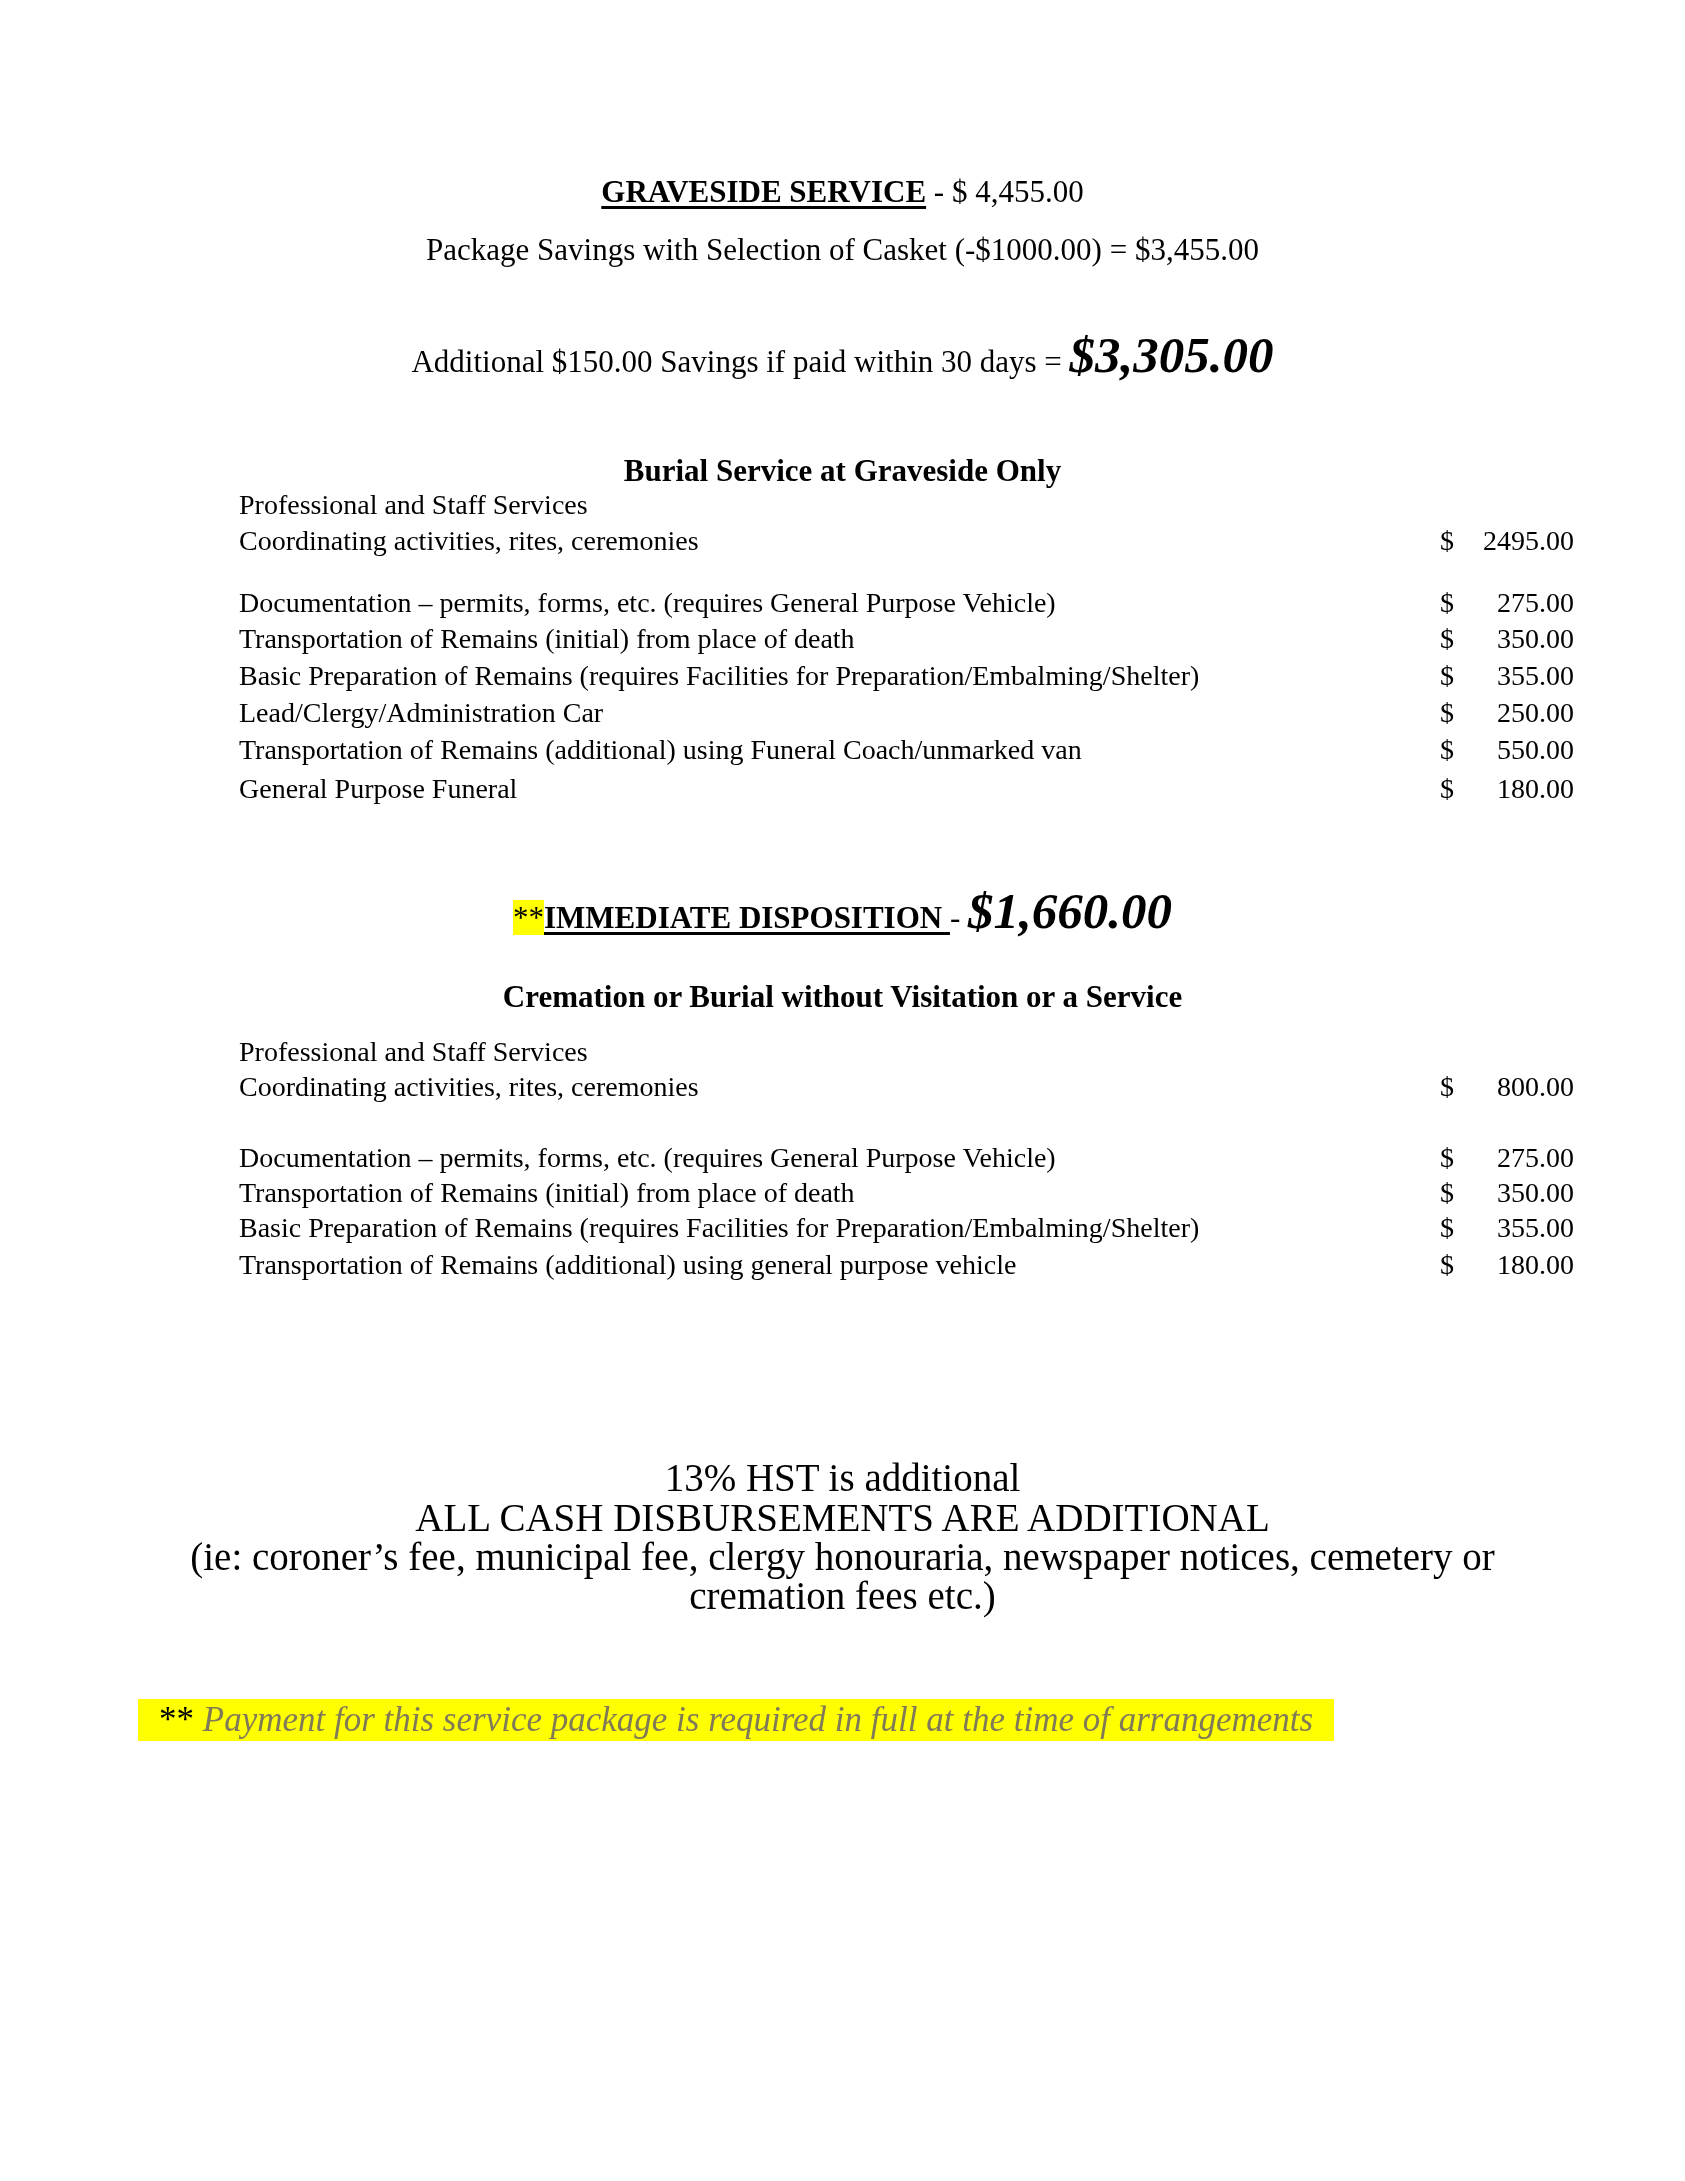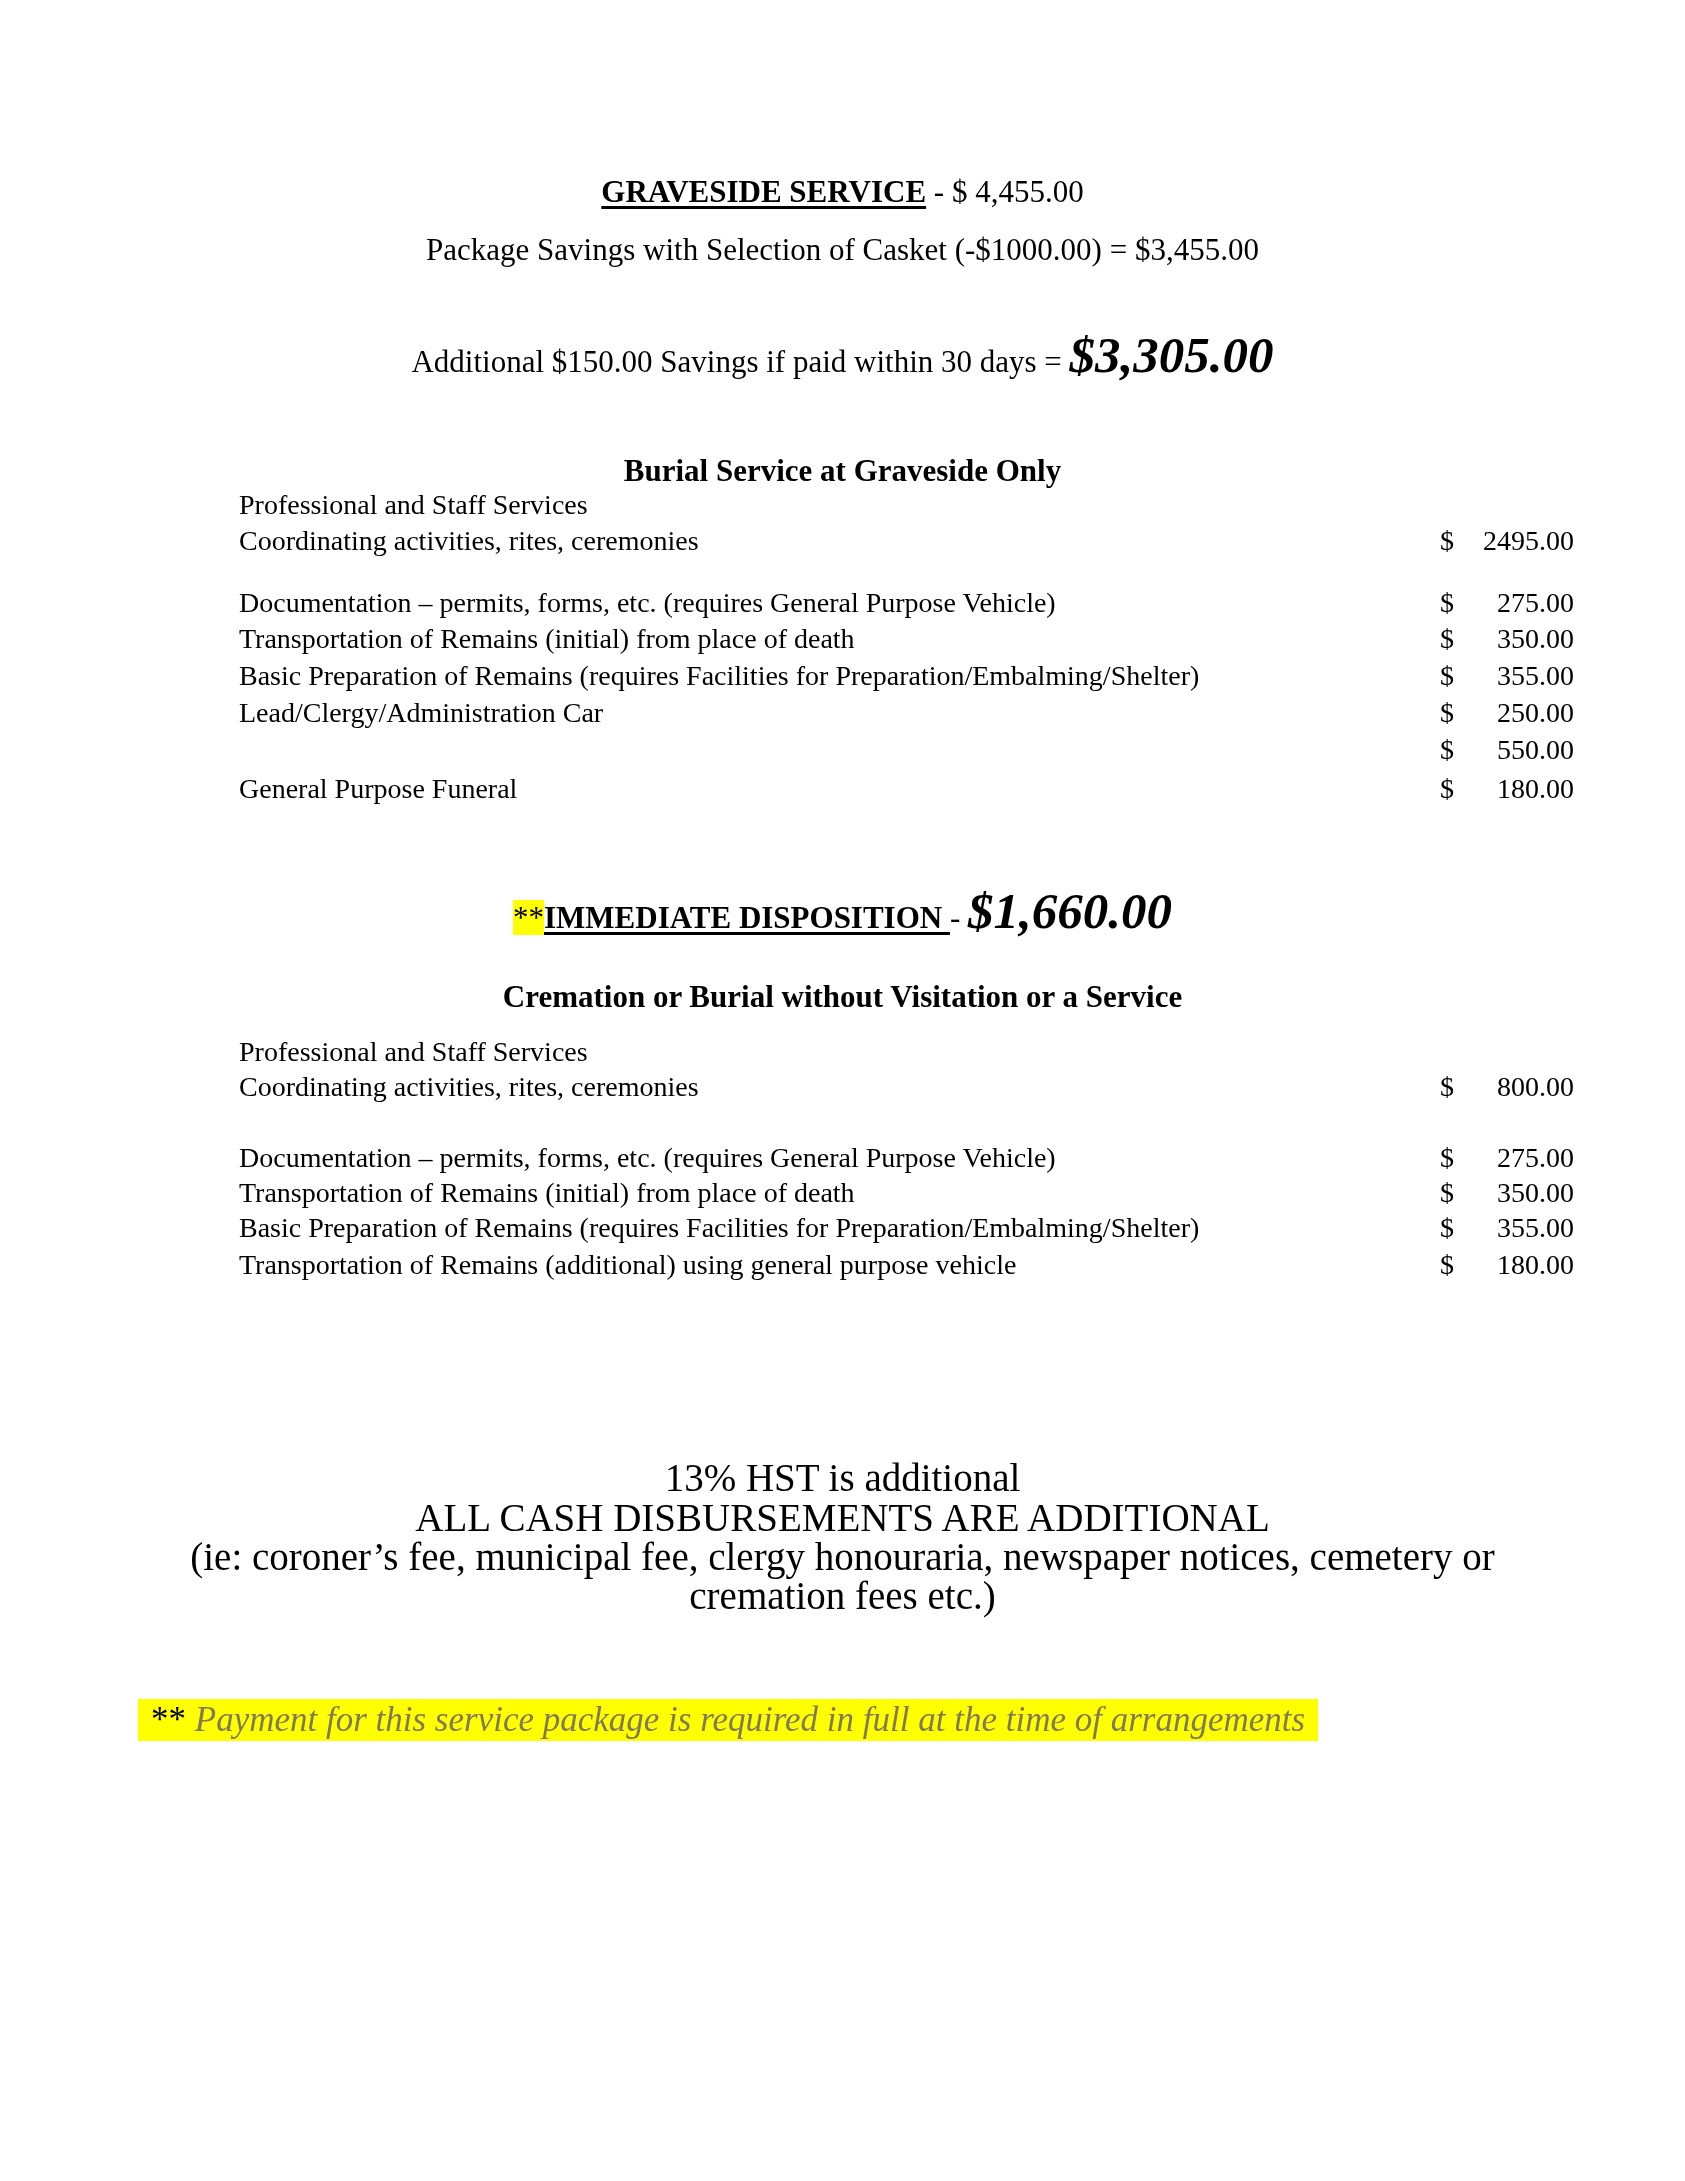--- a/index.html
+++ b/index.html
@@ -8,21 +8,21 @@
   .h-line { font-size: 31px; }
   .bold-u { font-weight: bold; text-decoration: underline; text-decoration-thickness: 2.6px; text-underline-offset: 4.4px; }
   .big-ital { font-weight: bold; font-style: italic; font-size: 51px; }
   .subhead { font-weight: bold; font-size: 31px; }
   .row { position: absolute; left: 205px; width: 1369px; font-size: 28px; height: 35px; line-height: 35px; }
   .row .desc { position: absolute; left: 0; margin-left: 34px; }
   .row .cur { position: absolute; left: 1235px; }
   .row .amt { position: absolute; right: 0; text-align: right; }
   .hl { background: #ffff00; }
   .note { font-size: 39px; }
-  .payment { position: absolute; left: 138px; top: 1699px; height: 42px; line-height: 42px; padding: 0 13px; background: #ffff00; font-size: 35px; white-space: nowrap; }
+  .payment { position: absolute; left: 138px; top: 1699px; height: 42px; line-height: 42px; padding: 0 21px; background: #ffff00; font-size: 35px; white-space: nowrap; }
   .payment .stars { color: #000; font-style: normal; }
   .payment .msg { color: #807a57; font-style: italic; }
 </style>
 </head>
 <body>
 
 <div class="center h-line" style="top:174px;">
   <span class="bold-u">GRAVESIDE SERVICE</span><span> - </span><span>$ 4,455.00</span>
 </div>
 
@@ -57,20 +57,21 @@
   <span class="desc">Basic Preparation of Remains (requires Facilities for Preparation/Embalming/Shelter)</span>
   <span class="cur">$</span>
   <span class="amt">355.00</span>
 </div>
 <div class="row" style="top:695px;">
   <span class="desc">Lead/Clergy/Administration Car</span>
   <span class="cur">$</span>
   <span class="amt">250.00</span>
 </div>
 <div class="row" style="top:732px;">
+  <span class="desc">Transportation of Remains (additional) using Funeral Coach/unmarked van</span>
   <span class="cur">$</span>
   <span class="amt">550.00</span>
 </div>
 <div class="row" style="top:771px;">
   <span class="desc">General Purpose Funeral</span>
   <span class="cur">$</span>
   <span class="amt">180.00</span>
 </div>
 
 <div class="center" style="top:887px; height:61px; line-height:48px;">

